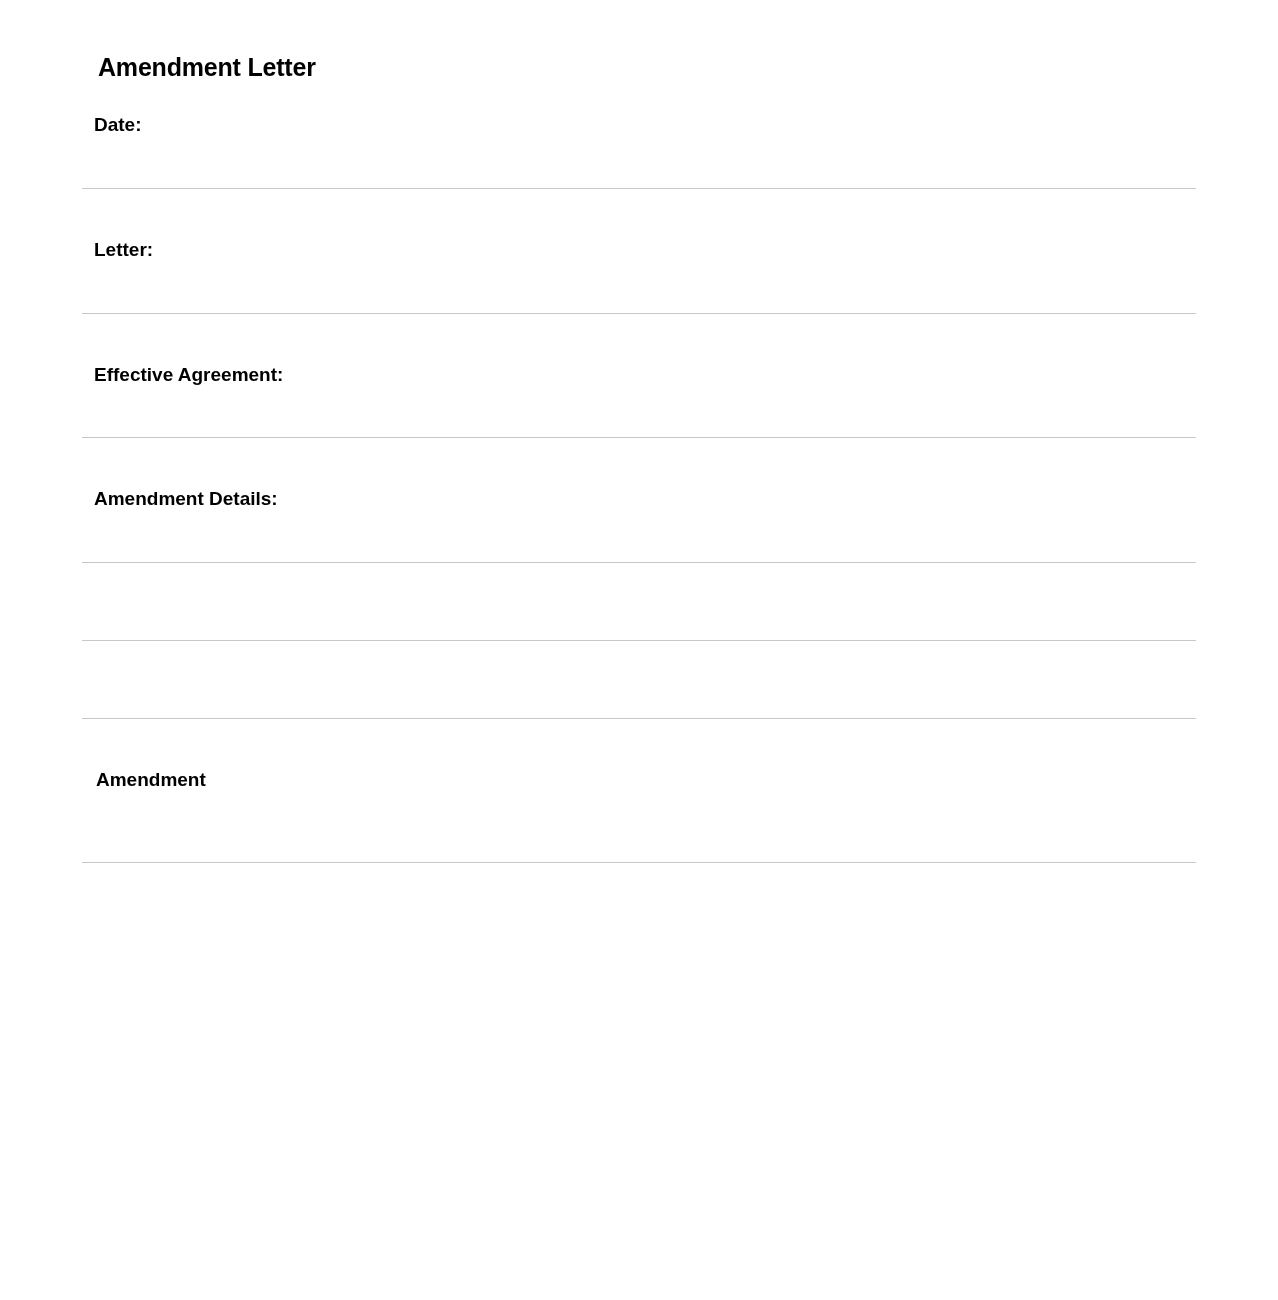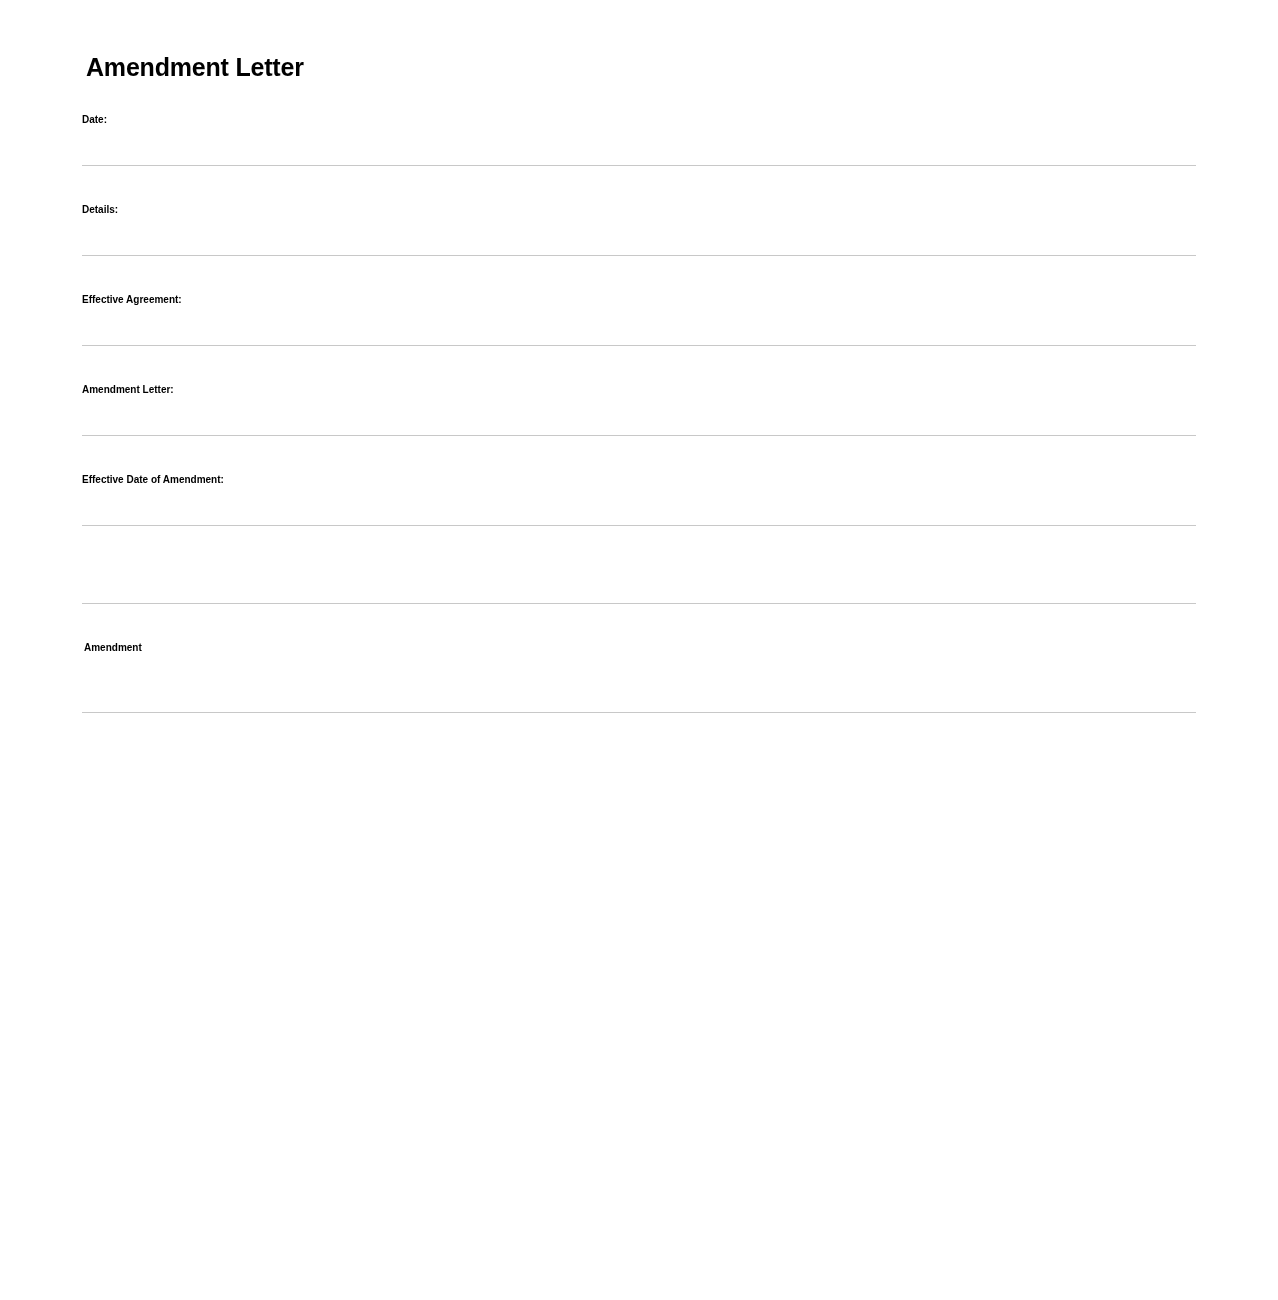--- a/index.html
+++ b/index.html
@@ -16,32 +16,32 @@
   }
   .page {
     padding: 52px 82px 0 82px;
     box-sizing: border-box;
     width: 1278px;
   }
   .doc-title {
     font-size: 25px;
     font-weight: bold;
     letter-spacing: -0.2px;
-    margin: 0 0 32px 4px;
+    margin: 0 0 32px 16px;
     line-height: 1.2;
   }
   .field-block {
     width: 1114px;
   }
   .field-label {
-    font-size: 10px;
+    font-size: 19px;
     font-weight: bold;
     line-height: 1.2;
     padding: 0 0 0 0;
-    margin: 0;
+    margin: 12px;
   }
   .field-value {
     font-size: 14.5px;
     line-height: 1.2;
     min-height: 0;
     color: #000;
   }
   
   .rule {
     height: 1px;
@@ -65,51 +65,50 @@
     <div class="field-label">Date:</div>
     <div class="gap-std">
       <div class="field-value"></div>
     </div>
     <div class="rule"></div>
   </div>
 
   <div class="gap-after-rule"></div>
 
   <div class="field-block">
-    <div class="field-label">Details:</div>
+    <div class="field-label">Letter:</div>
     <div class="gap-std">
       <div class="field-value"></div>
     </div>
     <div class="rule"></div>
   </div>
 
   <div class="gap-after-rule"></div>
 
   <div class="field-block">
     <div class="field-label">Effective Agreement:</div>
     <div class="gap-std">
       <div class="field-value"></div>
     </div>
     <div class="rule"></div>
   </div>
 
   <div class="gap-after-rule"></div>
 
   <div class="field-block">
-    <div class="field-label">Amendment Letter:</div>
+    <div class="field-label">Amendment Details:</div>
     <div class="gap-std">
       <div class="field-value"></div>
     </div>
     <div class="rule"></div>
   </div>
 
   <div class="gap-after-rule"></div>
 
   <div class="field-block">
-    <div class="field-label">Effective Date of Amendment:</div>
     <div class="gap-std">
       <div class="field-value"></div>
     </div>
     <div class="rule"></div>
   </div>
 
   <div class="gap-after-rule"></div>
 
   <div class="field-block">
     <div class="gap-std">

